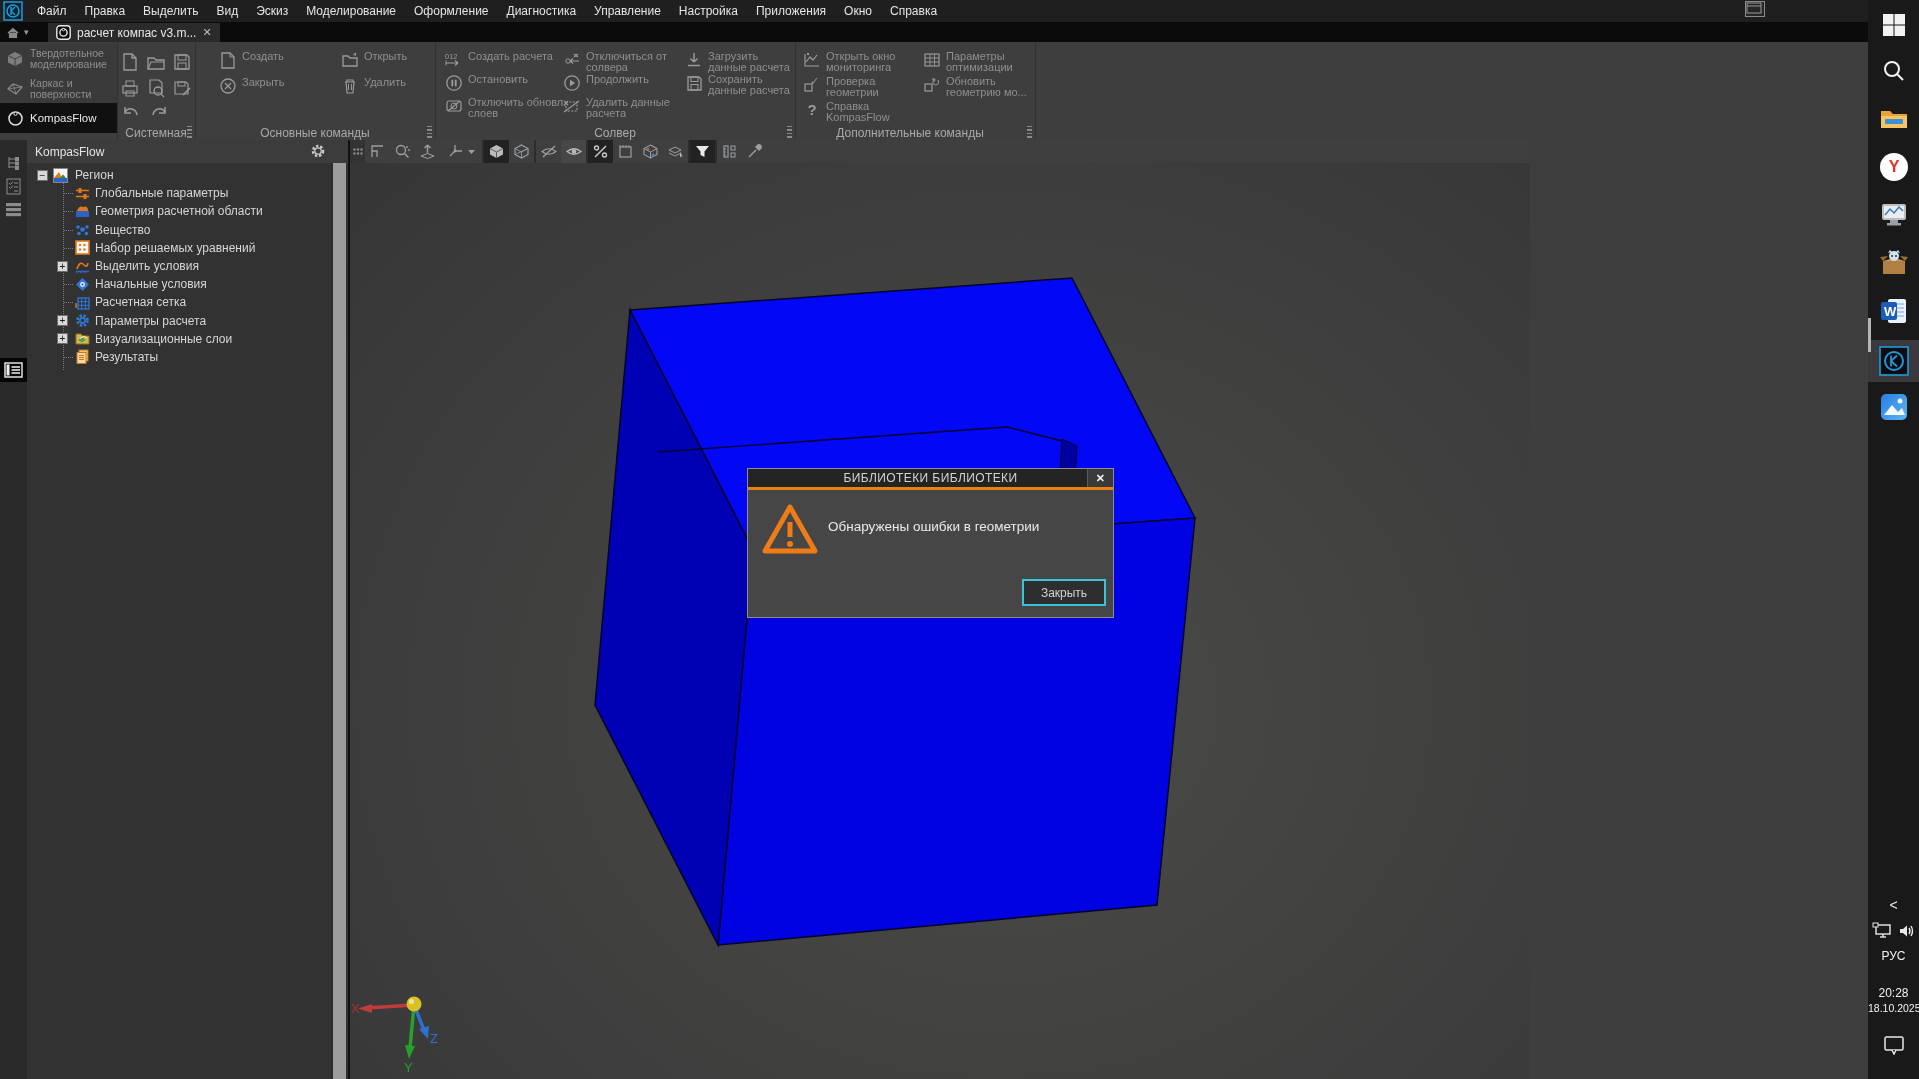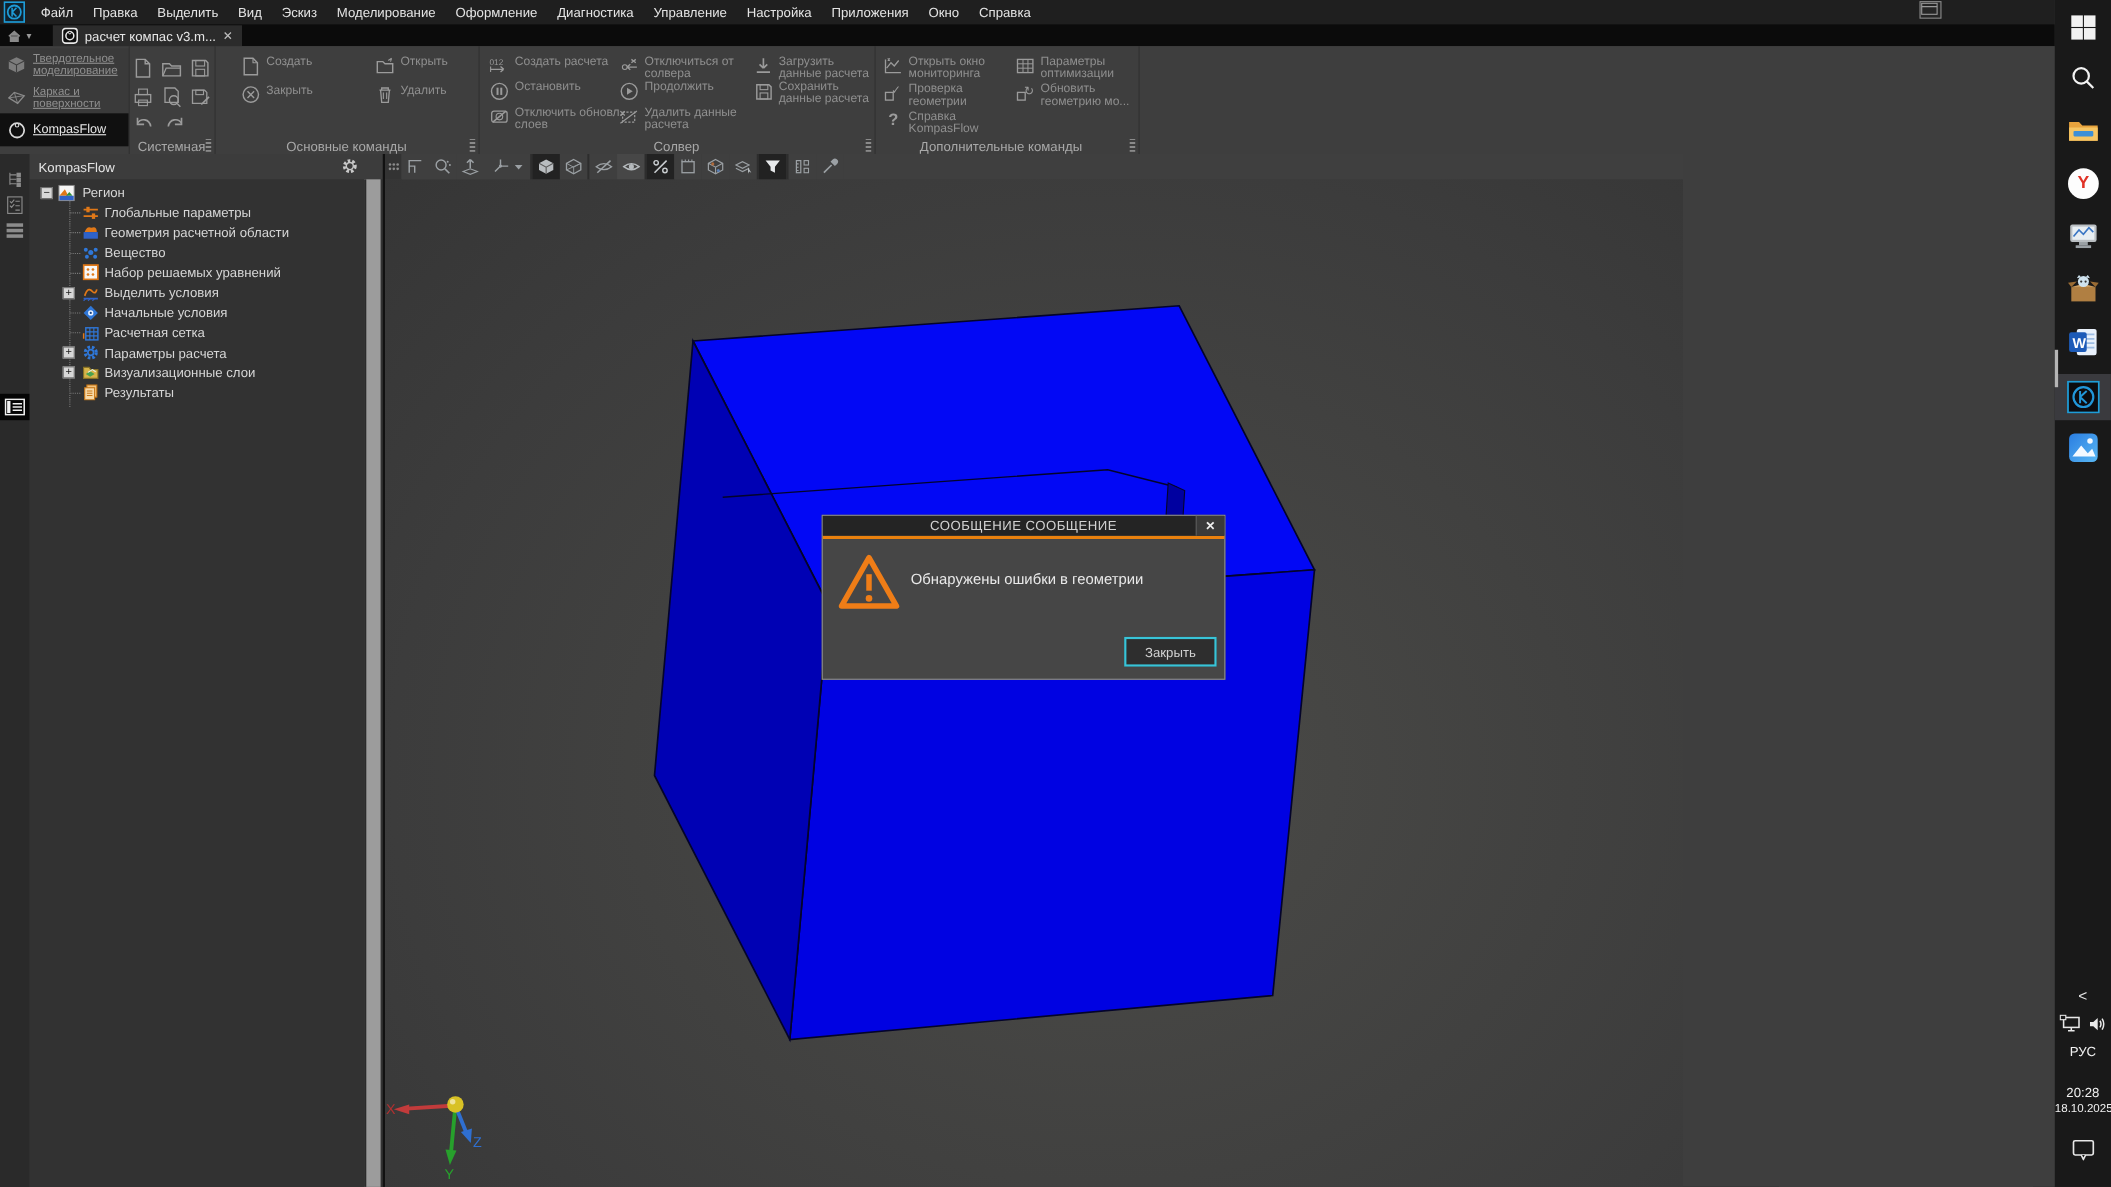--- a/index.html
+++ b/index.html
@@ -21,21 +21,21 @@
   #home-btn{left:6px;top:2px;width:34px;height:16px;display:flex;align-items:center;gap:4px;color:#9a9a9a;}
   #doctab{left:48px;top:1px;height:19px;background:#2b2b2b;color:#e6e6e6;display:flex;align-items:center;
      padding:0 8px;gap:6px;font-size:12px;}
   
   #ribbon{left:0;top:42px;width:1868px;height:98px;background:#3e3e3e;color:#8f8f8f;font-size:11px;}
   .rdiv{top:0;width:1px;height:98px;background:#313131;}
   .grp-label{top:84px;height:14px;font-size:12px;color:#a8a8a8;text-align:center;}
   .grp-handle{top:84px;width:5px;height:12px;
     background:repeating-linear-gradient(to bottom,#8a8a8a 0 1.5px,transparent 1.5px 3.5px);}
   #modetabs{left:0;top:0;width:117px;height:93px;}
-  .modetab{left:0;width:117px;display:flex;align-items:center;gap:5px;padding-left:5px;box-sizing:border-box;color:#8f8f8f;font-size:10.5px;line-height:11px;background:#3a3a3a;text-decoration:underline;}
+  .modetab{left:0;width:117px;display:flex;align-items:center;gap:5px;padding-left:5px;box-sizing:border-box;color:#8f8f8f;font-size:10.5px;line-height:11px;background:#3a3a3a;}
   .modetab.active{background:#101010;color:#e8e8e8;font-size:11.5px;}
   .ric{width:20px;height:20px;flex:0 0 auto;display:flex;align-items:center;justify-content:center;}
   .rbtn{display:flex;align-items:flex-start;gap:4px;}
   .rbtn .txt{line-height:11px;padding-top:1px;}
   .glyph{color:#9b9b9b;font-size:14px;line-height:14px;}
   
   #leftstrip{left:0;top:140px;width:27px;height:939px;background:#2a2a2a;}
   .strip-ico{left:5px;width:17px;height:17px;}
   #strip-active{left:0;top:218px;width:27px;height:24px;background:#050505;display:flex;align-items:center;justify-content:center;}
   
@@ -726,21 +726,21 @@
             <line x1="3" y1="14" x2="10" y2="7" stroke="#9ba0a4" stroke-width="1.5"></line>
             <path d="M9,4 l4,4 2,-2 a1.8,1.8 0 0 0 -4,-4 Z" fill="#9ba0a4"></path>
           </svg>
         </div>
     </div>
   </div>
 
 
   <div id="dialog" class="abs">
     <div id="dlg-title">
-      <span>СООБЩЕНИЕ СООБЩЕНИЕ</span>
+      <span>БИБЛИОТЕКИ БИБЛИОТЕКИ</span>
       <span id="dlg-x">✕</span>
     </div>
     <div id="dlg-rule"></div>
     <div id="dlg-tri">
       <svg width="60" height="58">
           <path d="M30,6 L55,50 H5 Z" fill="none" stroke="#ef7d17" stroke-width="5" stroke-linejoin="round"></path>
           <line x1="30" y1="21" x2="30" y2="36" stroke="#ef7d17" stroke-width="5"></line>
           <circle cx="30" cy="43" r="3" fill="#ef7d17"></circle>
         </svg>
     </div>

